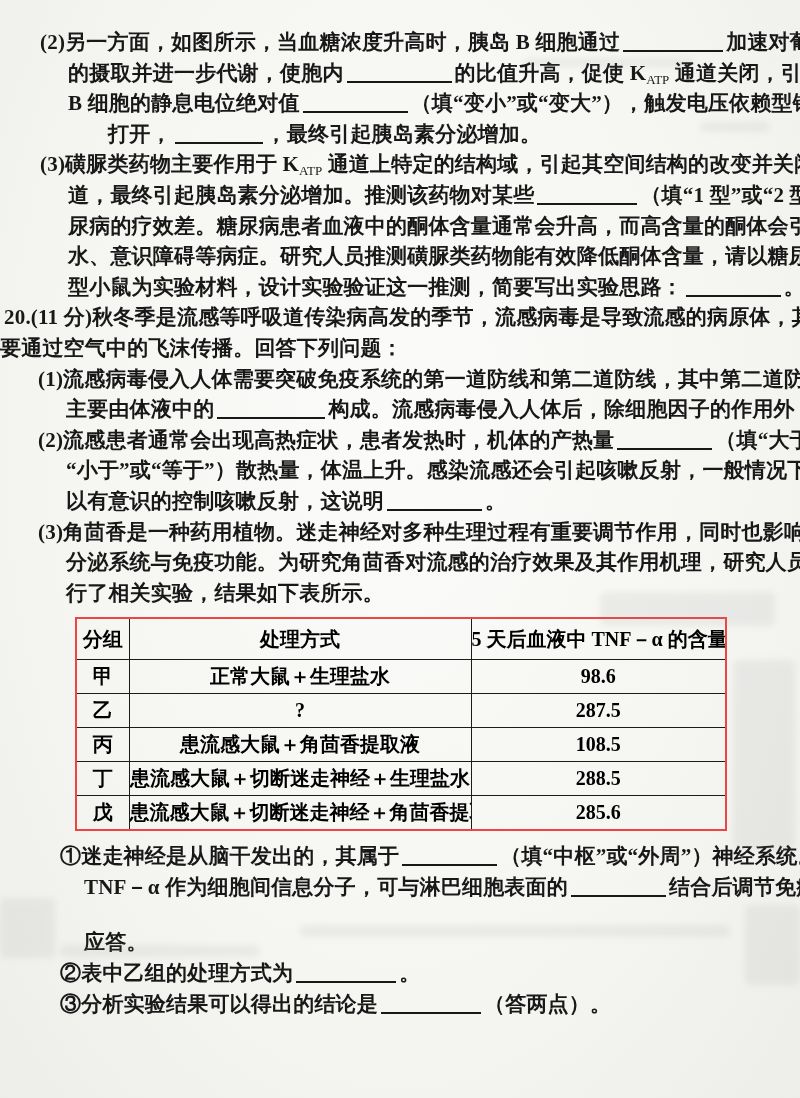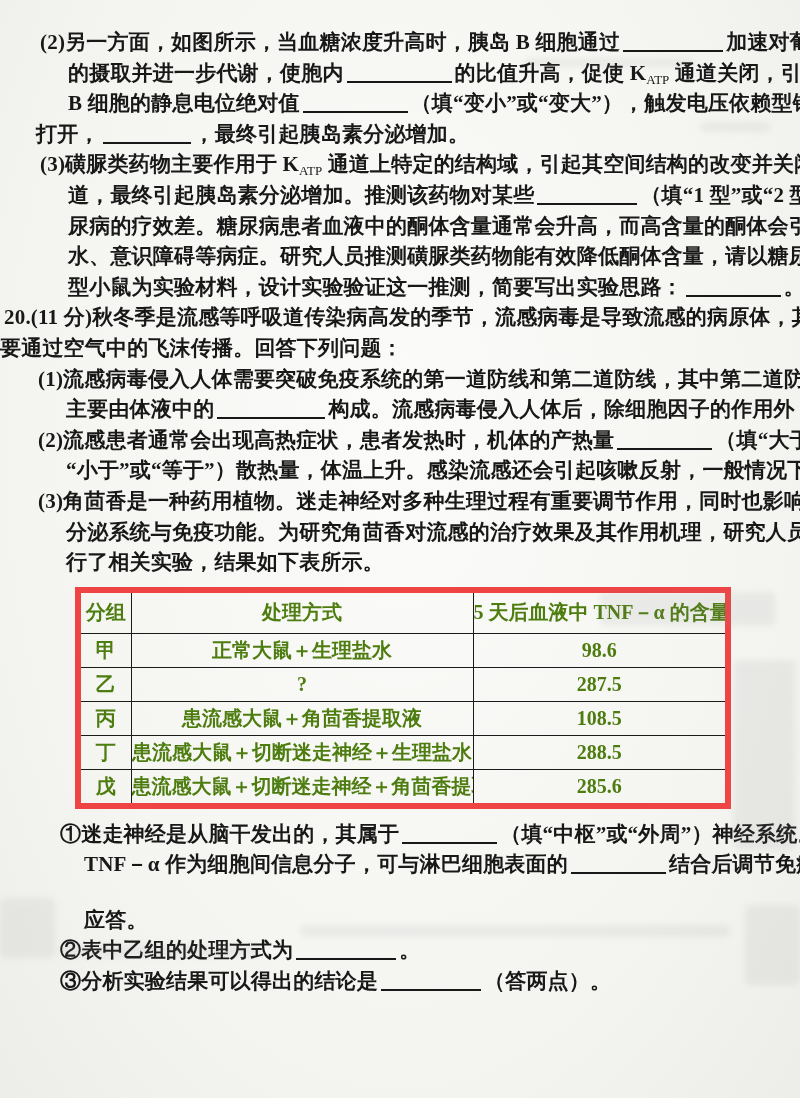--- a/index.html
+++ b/index.html
@@ -19,22 +19,22 @@
   }
   .blank{
     display:inline-block;height:0.55em;
     border-bottom:2px solid #181818;
     margin:0 3px -3px 3px;
   }
   .subsc{font-size:13px;font-weight:400;vertical-align:-4px;letter-spacing:0;}
   table.results{
     border-collapse:collapse;table-layout:fixed;
     width:650px;margin:9px 0 10px 75px;
-    font-size:20px;font-weight:700;color:#4d7c0f;
-    border:6px solid #ef4444;
+    font-size:20px;font-weight:700;color:#000000;
+    border:2px solid #ef4444;
   }
   table.results th, table.results td{
     border:1.6px solid #1b1b1b;text-align:center;vertical-align:middle;
     padding:0;overflow:hidden;white-space:nowrap;
   }
   table.results th{height:40px;font-weight:700;}
   table.results td{height:33px;}
   .smudge{
     position:absolute;background:#8a8a8a;opacity:0.11;
     filter:blur(3px);border-radius:5px;pointer-events:none;
@@ -51,32 +51,33 @@
   <div class="smudge" style="left:733px;top:660px;width:62px;height:190px;"></div>
   <div class="smudge" style="left:0px;top:898px;width:55px;height:60px;"></div>
   <div class="smudge" style="left:300px;top:925px;width:430px;height:12px;"></div>
   <div class="smudge" style="left:60px;top:945px;width:200px;height:12px;"></div>
   <div class="smudge" style="left:745px;top:905px;width:55px;height:80px;"></div>
 
   <div id="doc-body">
       <div class="line" style="padding-left: 40px;"><span>(2)另一方面，如图所示，当血糖浓度升高时，胰岛 B 细胞通过</span><span class="blank" style="width: 100px;"></span><span>加速对葡萄糖</span></div>
       <div class="line" style="padding-left: 68px;"><span>的摄取并进一步代谢，使胞内</span><span class="blank" style="width: 105px;"></span><span>的比值升高，促使 </span><span><span>K</span><span class="subsc">ATP</span></span><span> 通道关闭，引发胰岛</span></div>
       <div class="line" style="padding-left: 68px;"><span>B 细胞的静息电位绝对值</span><span class="blank" style="width: 105px;"></span><span>（填“变小”或“变大”），触发电压依赖型钙通道</span></div>
-      <div class="line" style="padding-left: 36px;"><span>打开，</span><span class="blank" style="width: 88px;"></span><span>，最终引起胰岛素分泌增加。</span></div>
+      <div class="line" style="padding-left: 108px;"><span>打开，</span><span class="blank" style="width: 88px;"></span><span>，最终引起胰岛素分泌增加。</span></div>
       <div class="line" style="padding-left: 40px;"><span>(3)磺脲类药物主要作用于 </span><span><span>K</span><span class="subsc">ATP</span></span><span> 通道上特定的结构域，引起其空间结构的改变并关闭通</span></div>
       <div class="line" style="padding-left: 68px;"><span>道，最终引起胰岛素分泌增加。推测该药物对某些</span><span class="blank" style="width: 100px;"></span><span>（填“1 型”或“2 型”）糖</span></div>
       <div class="line" style="padding-left: 68px;"><span>尿病的疗效差。糖尿病患者血液中的酮体含量通常会升高，而高含量的酮体会引起脱</span></div>
       <div class="line" style="padding-left: 68px;"><span>水、意识障碍等病症。研究人员推测磺脲类药物能有效降低酮体含量，请以糖尿病模</span></div>
       <div class="line" style="padding-left: 68px;"><span>型小鼠为实验材料，设计实验验证这一推测，简要写出实验思路：</span><span class="blank" style="width: 95px;"></span><span>。</span></div>
       <div class="line" style="padding-left: 4px;"><span>20.(11 分)秋冬季是流感等呼吸道传染病高发的季节，流感病毒是导致流感的病原体，其主</span></div>
       <div class="line" style=""><span>要通过空气中的飞沫传播。回答下列问题：</span></div>
       <div class="line" style="padding-left: 38px;"><span>(1)流感病毒侵入人体需要突破免疫系统的第一道防线和第二道防线，其中第二道防线</span></div>
       <div class="line" style="padding-left: 66px;"><span>主要由体液中的</span><span class="blank" style="width: 108px;"></span><span>构成。流感病毒侵入人体后，除细胞因子的作用外，B 细</span></div>
       <div class="line" style="padding-left: 38px;"><span>(2)流感患者通常会出现高热症状，患者发热时，机体的产热量</span><span class="blank" style="width: 95px;"></span><span>（填“大于”</span></div>
       <div class="line" style="padding-left: 66px;"><span>“小于”或“等于”）散热量，体温上升。感染流感还会引起咳嗽反射，一般情况下人可</span></div>
+      <div class="line" style="padding-left: 66px;"><span>以有意识的控制咳嗽反射，这说明</span><span class="blank" style="width: 95px;"></span><span>。</span></div>
       <div class="line" style="padding-left: 38px;"><span>(3)角茴香是一种药用植物。迷走神经对多种生理过程有重要调节作用，同时也影响内</span></div>
       <div class="line" style="padding-left: 66px;"><span>分泌系统与免疫功能。为研究角茴香对流感的治疗效果及其作用机理，研究人员进</span></div>
       <div class="line" style="padding-left: 66px;"><span>行了相关实验，结果如下表所示。</span></div>
       <table class="results">
         <colgroup>
           <col style="width: 53px;">
           <col style="width: 342px;">
           <col style="width: 255px;">
         </colgroup>
         <thead>

